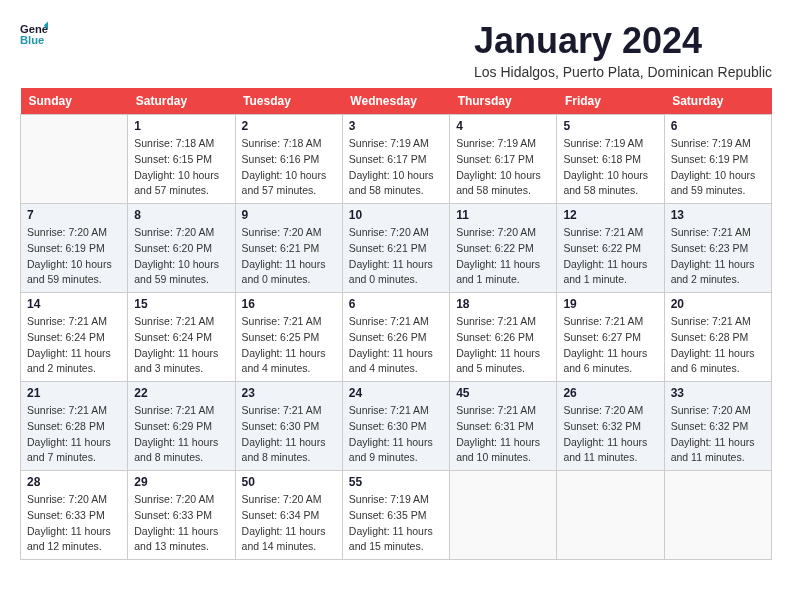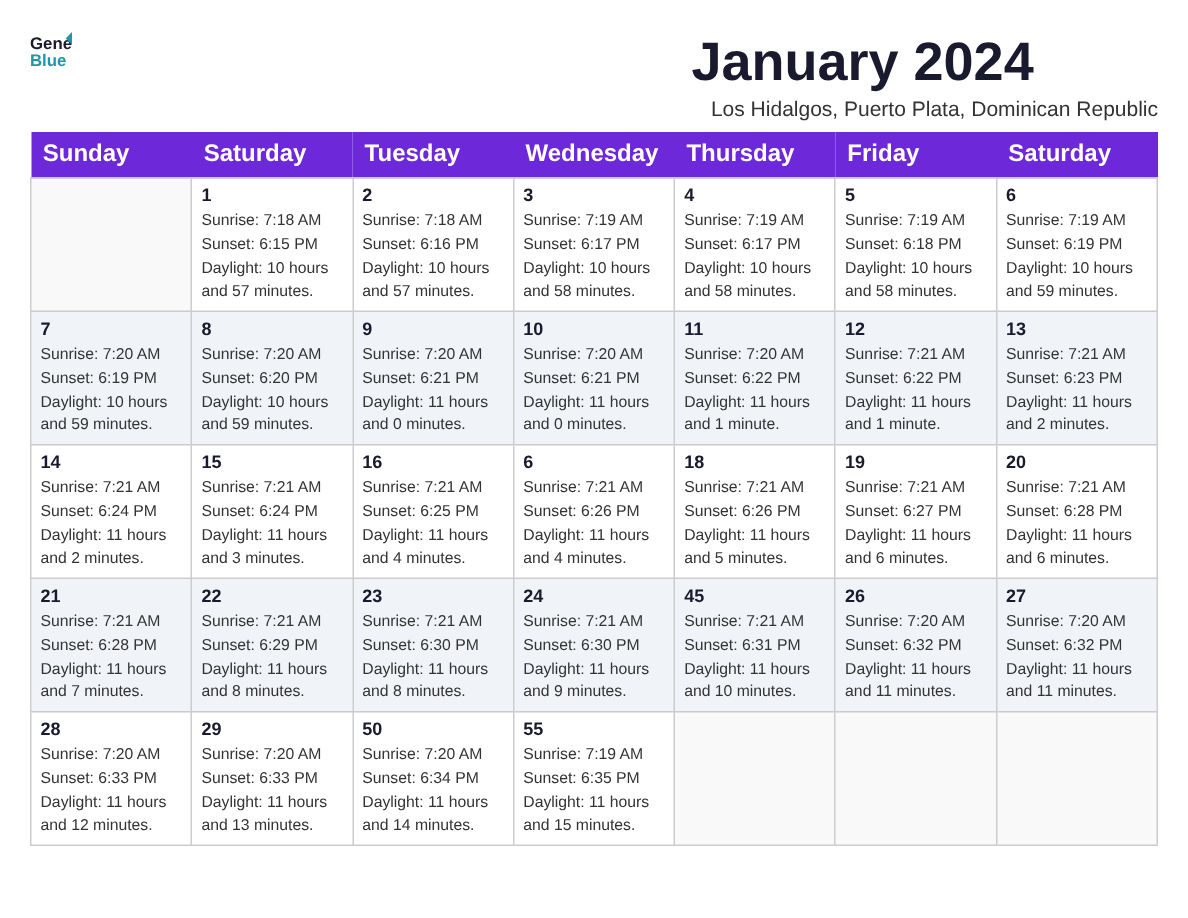--- a/index.html
+++ b/index.html
@@ -30,33 +30,32 @@
     }
     .month-title {
       font-size: 36px;
       font-weight: bold;
       color: #1a1a2e;
     }
     .subtitle {
       font-size: 14px;
       color: #333;
       margin-top: 2px;
-      margin-left: 13px;
     }
     .calendar {
       width: 100%;
       border-collapse: collapse;
       font-size: 11px;
     }
     .calendar th {
-      background-color: #6d28d9;
+      background-color: #ef4444;
       color: #fff;
       text-align: left;
       padding: 6px 8px;
-      font-size: 16px;
+      font-size: 12px;
       font-weight: bold;
     }
     .calendar td {
       border: 1px solid #ccc;
       vertical-align: top;
       padding: 4px 6px;
       width: calc(100% / 7);
       min-height: 80px;
       color: #333;
     }
@@ -220,21 +219,21 @@
         </td>
         <td>
           <div class="day-number">45</div>
           <div class="day-info">Sunrise: 7:21 AM<br>Sunset: 6:31 PM<br>Daylight: 11 hours<br>and 10 minutes.</div>
         </td>
         <td>
           <div class="day-number">26</div>
           <div class="day-info">Sunrise: 7:20 AM<br>Sunset: 6:32 PM<br>Daylight: 11 hours<br>and 11 minutes.</div>
         </td>
         <td>
-          <div class="day-number">27</div>
+          <div class="day-number">33</div>
           <div class="day-info">Sunrise: 7:20 AM<br>Sunset: 6:32 PM<br>Daylight: 11 hours<br>and 11 minutes.</div>
         </td>
       </tr>
       <tr>
         <td>
           <div class="day-number">28</div>
           <div class="day-info">Sunrise: 7:20 AM<br>Sunset: 6:33 PM<br>Daylight: 11 hours<br>and 12 minutes.</div>
         </td>
         <td>
           <div class="day-number">29</div>

